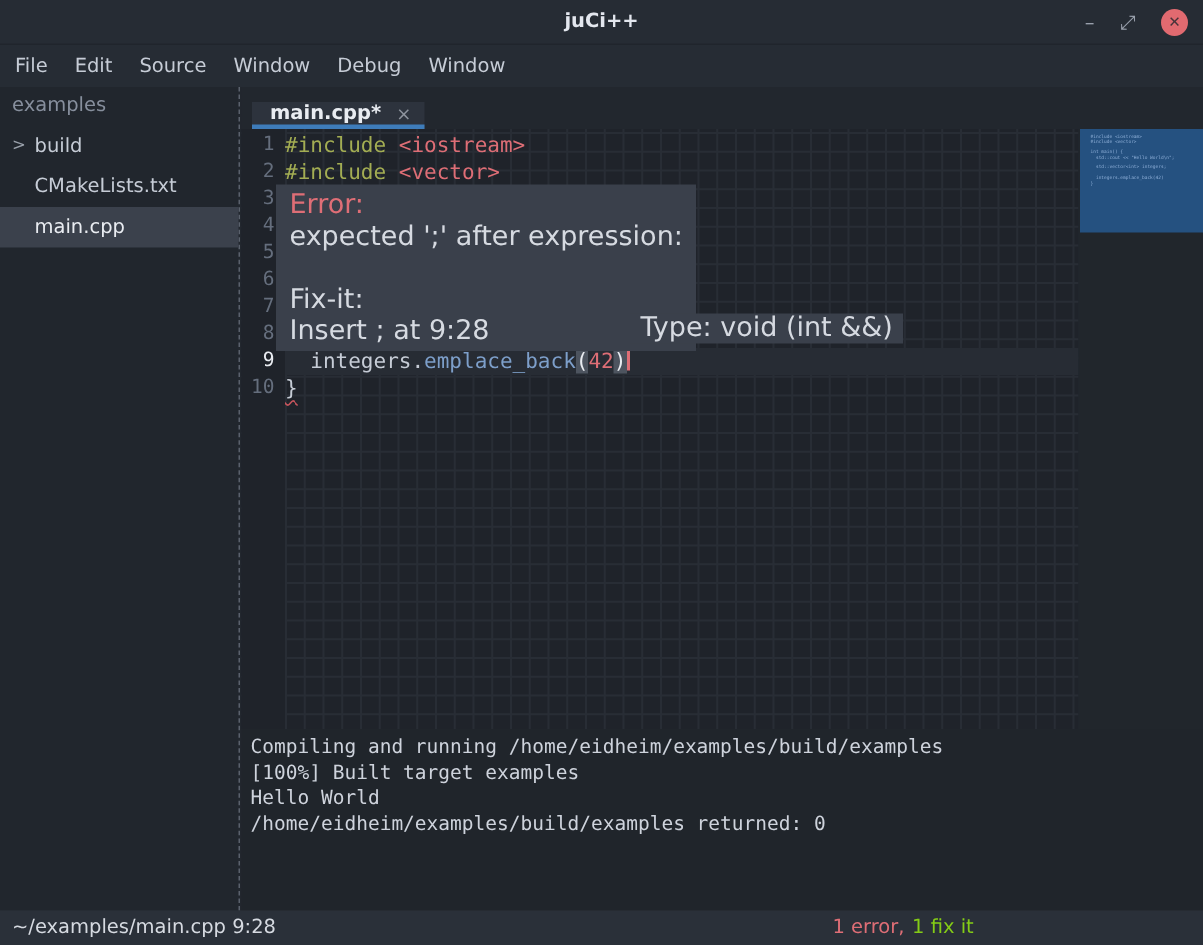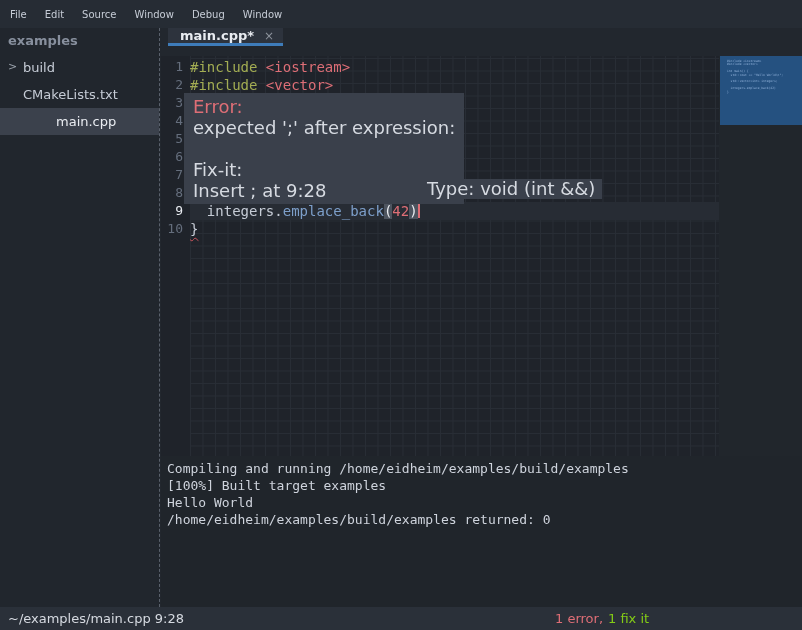--- a/index.html
+++ b/index.html
@@ -10,36 +10,36 @@
   .titlebar{flex:0 0 30px;position:relative;display:flex;align-items:center;justify-content:center;
             background:#262c34;border-bottom:1px solid #20252c;box-sizing:border-box;}
   .title{color:#e3e7ee;font-size:13px;font-weight:bold;}
   .win-controls{position:absolute;right:10px;top:0;height:30px;display:flex;align-items:center;gap:17px;}
   .btn-min,.btn-restore{color:#99a0ac;font-size:13px;line-height:1;cursor:default;}
   .btn-close{width:18px;height:18px;border-radius:50%;background:#e16a70;color:#47333a;
              display:flex;align-items:center;justify-content:center;font-size:10px;font-weight:bold;}
 
   
   .menubar{flex:0 0 28px;display:flex;align-items:center;padding-left:10px;background:#262c34;}
-  .menu-item{color:#c6ccd6;font-size:10px;margin-right:18px;}
+  .menu-item{color:#c6ccd6;font-size:13px;margin-right:18px;}
 
   
   .main{flex:1;display:flex;min-height:0;}
   .sidebar{flex:0 0 159px;background:#21262d;display:flex;flex-direction:column;}
-  .sidebar-header{height:26px;line-height:26px;padding-left:8px;color:#878f9d;font-weight:bold;font-size:13px;}
+  .sidebar-header{height:26px;line-height:26px;padding-left:8px;color:#878f9d;font-weight:normal;font-size:13px;}
   .tree-item{height:27px;display:flex;align-items:center;position:relative;color:#c6ccd6;font-size:13px;}
   .tree-item .chev{position:absolute;left:8px;top:7px;color:#9aa1ab;font-size:11px;line-height:1;}
   .tree-item .lbl{margin-left:23px;}
-  .tree-item.selected{background:#3b414c;color:#e9ecf1;padding-left:33px;}
+  .tree-item.selected{background:#3b414c;color:#e9ecf1;}
   .separator{flex:0 0 2px;background:#22272e;border-left:1px dashed #5a616c;box-sizing:border-box;}
 
   .right{flex:1;display:flex;flex-direction:column;min-width:0;background:#22272e;}
 
   
-  .tabbar{flex:0 0 28px;display:flex;align-items:flex-start;padding-left:7px;background:#22272e;}
+  .tabbar{flex:0 0 28px;display:flex;align-items:flex-end;padding-left:7px;background:#22272e;}
   .tab{display:flex;align-items:center;background:#2d333d;border-bottom:3px solid #3e7cba;
        padding:0 9px 0 12px;box-sizing:border-box;}
   .tab-label{color:#e9ecf1;font-weight:bold;font-size:13px;}
   .tab-close{color:#8d939d;font-size:12px;margin-left:10px;}
 
   
   .editor-zone{flex:0 0 400px;display:flex;position:relative;}
   .editor{flex:1;position:relative;background-color:#1f232a;
           background-image:linear-gradient(#282d35 1px,transparent 1px),
                            linear-gradient(90deg,#282d35 1px,transparent 1px);
@@ -85,20 +85,28 @@
              padding:0 8px;font-size:13px;color:#d6dae1;box-sizing:border-box;}
   .diag{position:absolute;left:555px;white-space:nowrap;}
   .err-count{color:#de6e76;}
   .fix-count{color:#84cc16;margin-left:5px;}
 </style>
 </head>
 <body>
 
 <div class="window">
 
+  <div class="titlebar">
+    <span class="title">juCi++</span>
+    <div class="win-controls">
+      <span class="btn-min">–</span>
+      <span class="btn-restore">⤢</span>
+      <span class="btn-close">✕</span>
+    </div>
+  </div>
 
   <div class="menubar">
       <span class="menu-item">File</span>
       <span class="menu-item">Edit</span>
       <span class="menu-item">Source</span>
       <span class="menu-item">Window</span>
       <span class="menu-item">Debug</span>
       <span class="menu-item">Window</span>
     </div>
 

